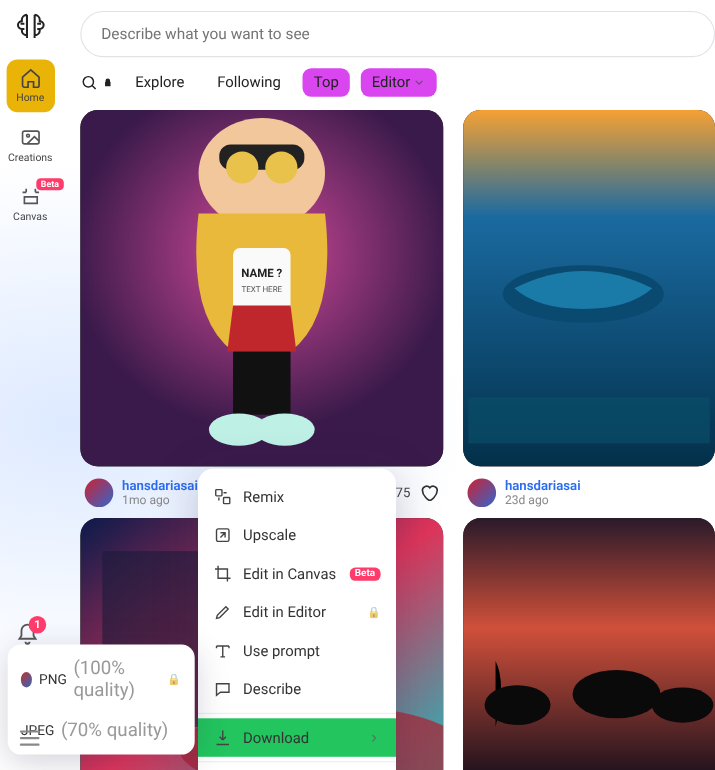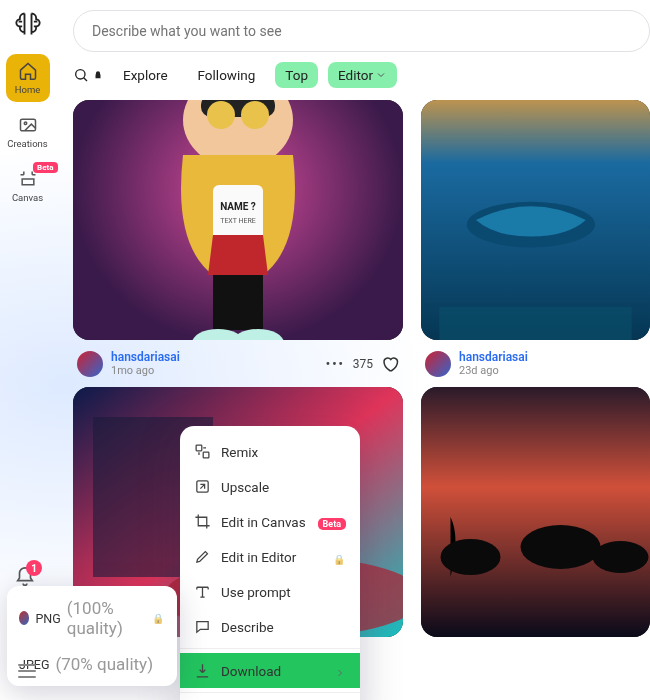--- a/index.html
+++ b/index.html
@@ -12,36 +12,36 @@
 .nav-item svg{width:20px;height:20px}
 .nav-label{font-size:9.5px;color:#444}
 .badge{position:absolute;top:0;right:-8px;background:#ff3b6b;color:#fff;font-size:8px;font-weight:700;padding:1px 4px;border-radius:4px}
 .main{flex:1;display:flex;flex-direction:column;position:relative}
 .topbar{display:flex;align-items:center;gap:12px;padding:10px 0 10px 18px}
 .search{flex:1;margin-left:auto}
 .search input{width:100%;border:1px solid #e2e2e6;border-radius:24px;padding:12px 18px;font-size:14px;color:#555;outline:none}
 .filters{display:flex;gap:10px;padding:0 0 12px 18px;font-size:13.5px;color:#222}
 .filters .icon-btn{display:flex;align-items:center;gap:4px}
 .filters .tab{padding:5px 10px;border-radius:8px;cursor:pointer}
-.filters .tab.active{background:#86efac}
+.filters .tab.active{background:#d946ef}
 .chev{width:12px;height:12px;margin-left:2px}
 .feed{flex:1;overflow:hidden;padding:0 0 0 18px;position:relative}
 .grid{display:grid;grid-template-columns:330px 1fr;gap:18px}
 .card{border-radius:16px;overflow:hidden;background:#222;position:relative}
-.card.tall{height:240px}
+.card.tall{height:324px}
 .card.low{height:250px}
 .img-fill{width:100%;height:100%;display:block}
 .meta{display:flex;align-items:center;gap:8px;padding:10px 4px 10px 4px;font-size:12px}
 .avatar{width:26px;height:26px;border-radius:50%;background:linear-gradient(135deg,#c23,#36c)}
 .author{color:#2a6cf0;font-weight:600}
 .ago{color:#888;font-size:11px}
 .meta-right{margin-left:auto;display:flex;align-items:center;gap:8px;color:#444}
 .dots{letter-spacing:2px;font-weight:700}
 .ctx-menu{position:absolute;left:180px;top:426px;width:180px;background:#fff;border-radius:14px;box-shadow:0 8px 40px rgba(40,40,80,.25);padding:8px 0;z-index:10;font-size:13.5px;color:#333}
-.ctx-item{display:flex;align-items:flex-end;gap:10px;padding:9px 14px;cursor:pointer;position:relative}
+.ctx-item{display:flex;align-items:center;gap:10px;padding:9px 14px;cursor:pointer;position:relative}
 .ctx-item:hover,.ctx-item.hover{background:#22c55e}
 .ctx-item svg{width:17px;height:17px;flex-shrink:0}
 .ctx-badge{background:#ff3b6b;color:#fff;font-size:9px;font-weight:700;padding:1px 5px;border-radius:5px;margin-left:auto}
 .lock{margin-left:auto;font-size:10px;opacity:.6}
 .ctx-item .chev-r{margin-left:auto;width:12px;height:12px}
 .ctx-div{height:1px;background:#eee;margin:4px 0}
 .submenu{position:absolute;left:7px;top:586px;width:170px;background:#fff;border-radius:12px;box-shadow:0 6px 30px rgba(40,40,80,.22);padding:4px 0;z-index:11;font-size:12.5px;color:#333}
 .sub-item{display:flex;align-items:center;gap:6px;padding:8px 12px;cursor:pointer}
 .sub-q{color:#999;font-size:17px}
 .sub-lock{margin-left:auto;font-size:10px;opacity:.6}

